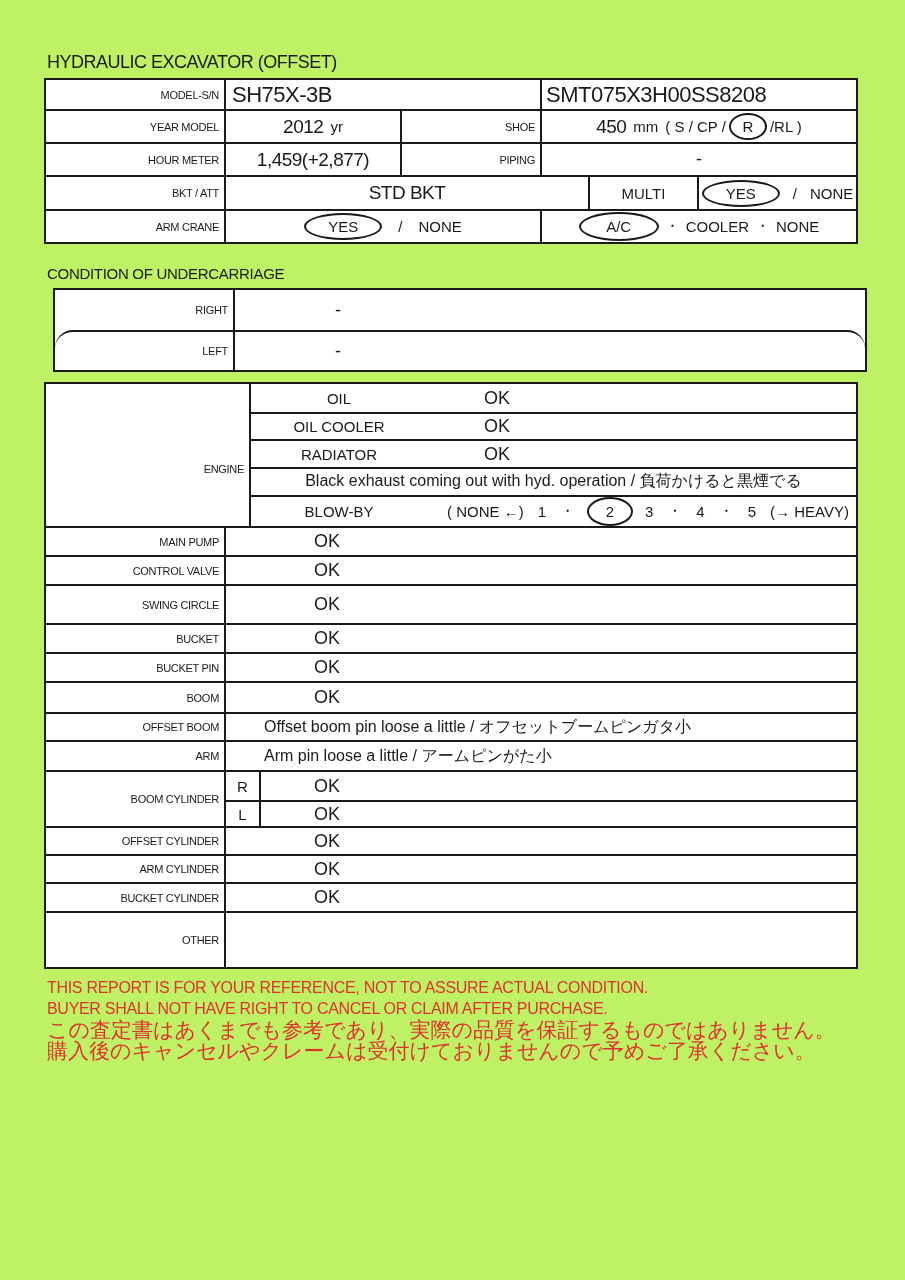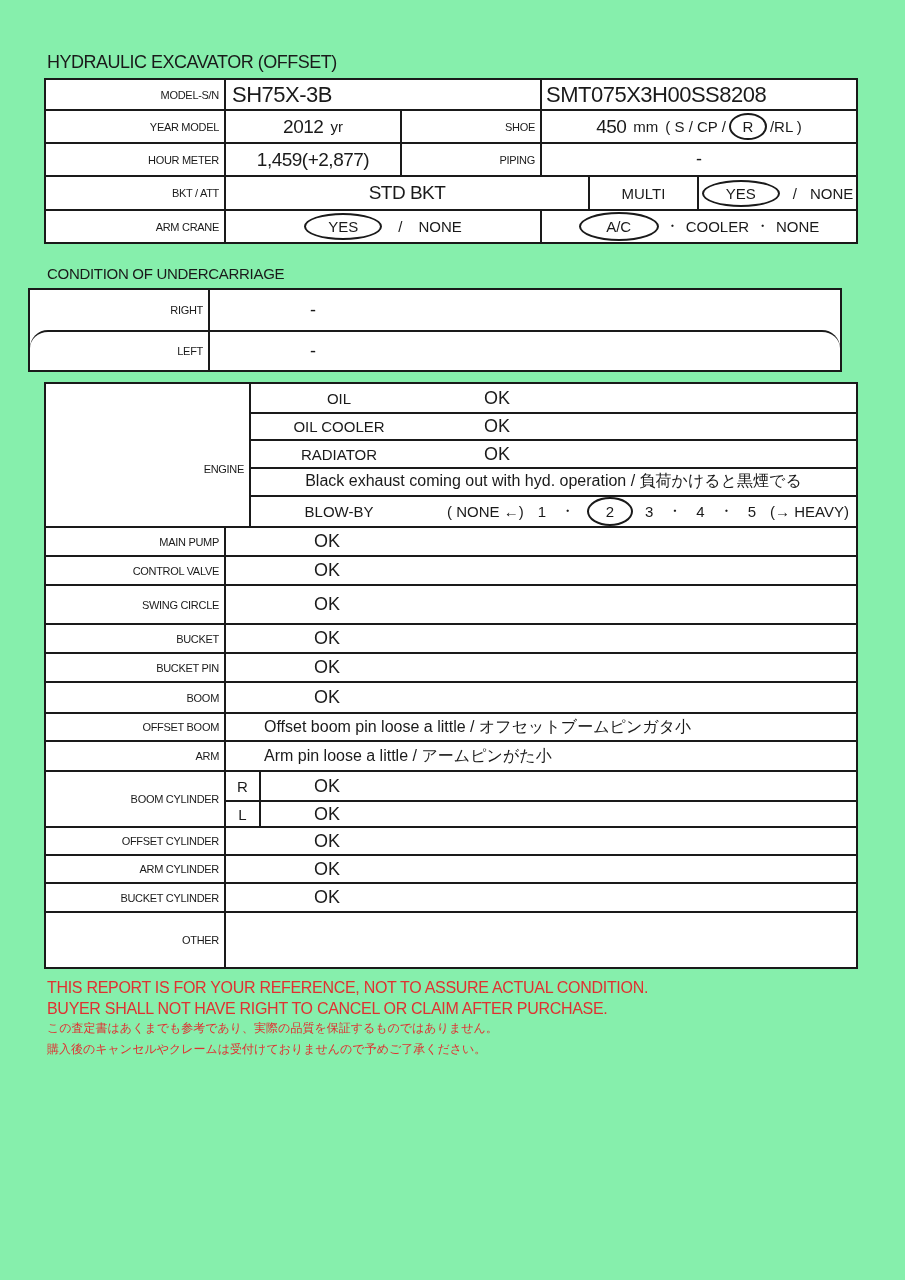--- a/index.html
+++ b/index.html
@@ -1,18 +1,18 @@
 <!DOCTYPE html>
 <html><head>
 <meta charset="utf-8">
 <style>
   * { margin:0; padding:0; box-sizing:border-box; }
   html,body { background:#888; }
   .page {
-    position:relative; width:905px; height:1280px; background:#86efac;
+    position:relative; width:905px; height:1280px; background:#bef264;
     font-family:"Liberation Sans","DejaVu Sans",sans-serif; color:#1a1a1a;
     overflow:hidden; margin:0 auto;
   }
   .abs { position:absolute; }
   .title { left:47px; top:52px; font-size:18px; letter-spacing:-0.5px; }
   .subhead { left:47px; top:265px; font-size:15px; letter-spacing:-0.3px; }
 
   .tbl { position:absolute; border:2px solid #1a1a1a; display:flex; flex-direction:column; background:#fff; }
   .row { display:flex; border-top:2px solid #1a1a1a; align-items:stretch; }
   .row.first { border-top:none; }
@@ -34,21 +34,21 @@
   .circ { border:2px solid #1a1a1a; border-radius:50%; display:inline-flex;
           align-items:center; justify-content:center; flex:0 0 auto; }
   .circ-yes { width:78px; height:27px; }
   .circ-r   { width:38px; height:27px; }
   .circ-2   { width:46px; height:29px; }
   .circ-ac  { width:80px; height:29px; }
 
   .flexline { display:flex; align-items:center; }
   .red { color:#e03131; }
   .redline-en { font-size:16px; letter-spacing:-0.3px; line-height:21px; white-space:nowrap; }
-  .redline-jp { font-size:12px; line-height:21px; white-space:nowrap;font-family:Liberation Mono, monospace; }
+  .redline-jp { font-size:21px; line-height:21px; white-space:nowrap; }
 </style>
 </head>
 <body>
 
 <div class="page">
 
   <div class="abs title">HYDRAULIC EXCAVATOR (OFFSET)</div>
 
   <div class="tbl" style="left:44px; top:78px; width:814px; height:166px;">
 
@@ -104,21 +104,21 @@
         <span class="sm">・</span>
         <span class="sm">COOLER</span>
         <span class="sm">・</span>
         <span class="sm">NONE</span>
       </div>
     </div>
   </div>
 
   <div class="abs subhead">CONDITION OF UNDERCARRIAGE</div>
 
-  <div class="tbl" style="left:28px; top:288px; width:814px; height:84px;">
+  <div class="tbl" style="left:53px; top:288px; width:814px; height:84px;">
     <div class="row first" style="height:40px;">
       <div class="cell nol lab" style="width:178px;">RIGHT</div>
       <div class="cell val" style="flex:1; padding-left:100px;">-</div>
     </div>
     <div class="row" style="flex:1;border-radius:18px;">
       <div class="cell nol lab" style="width:178px;">LEFT</div>
       <div class="cell val" style="flex:1; padding-left:100px;">-</div>
     </div>
   </div>
 

